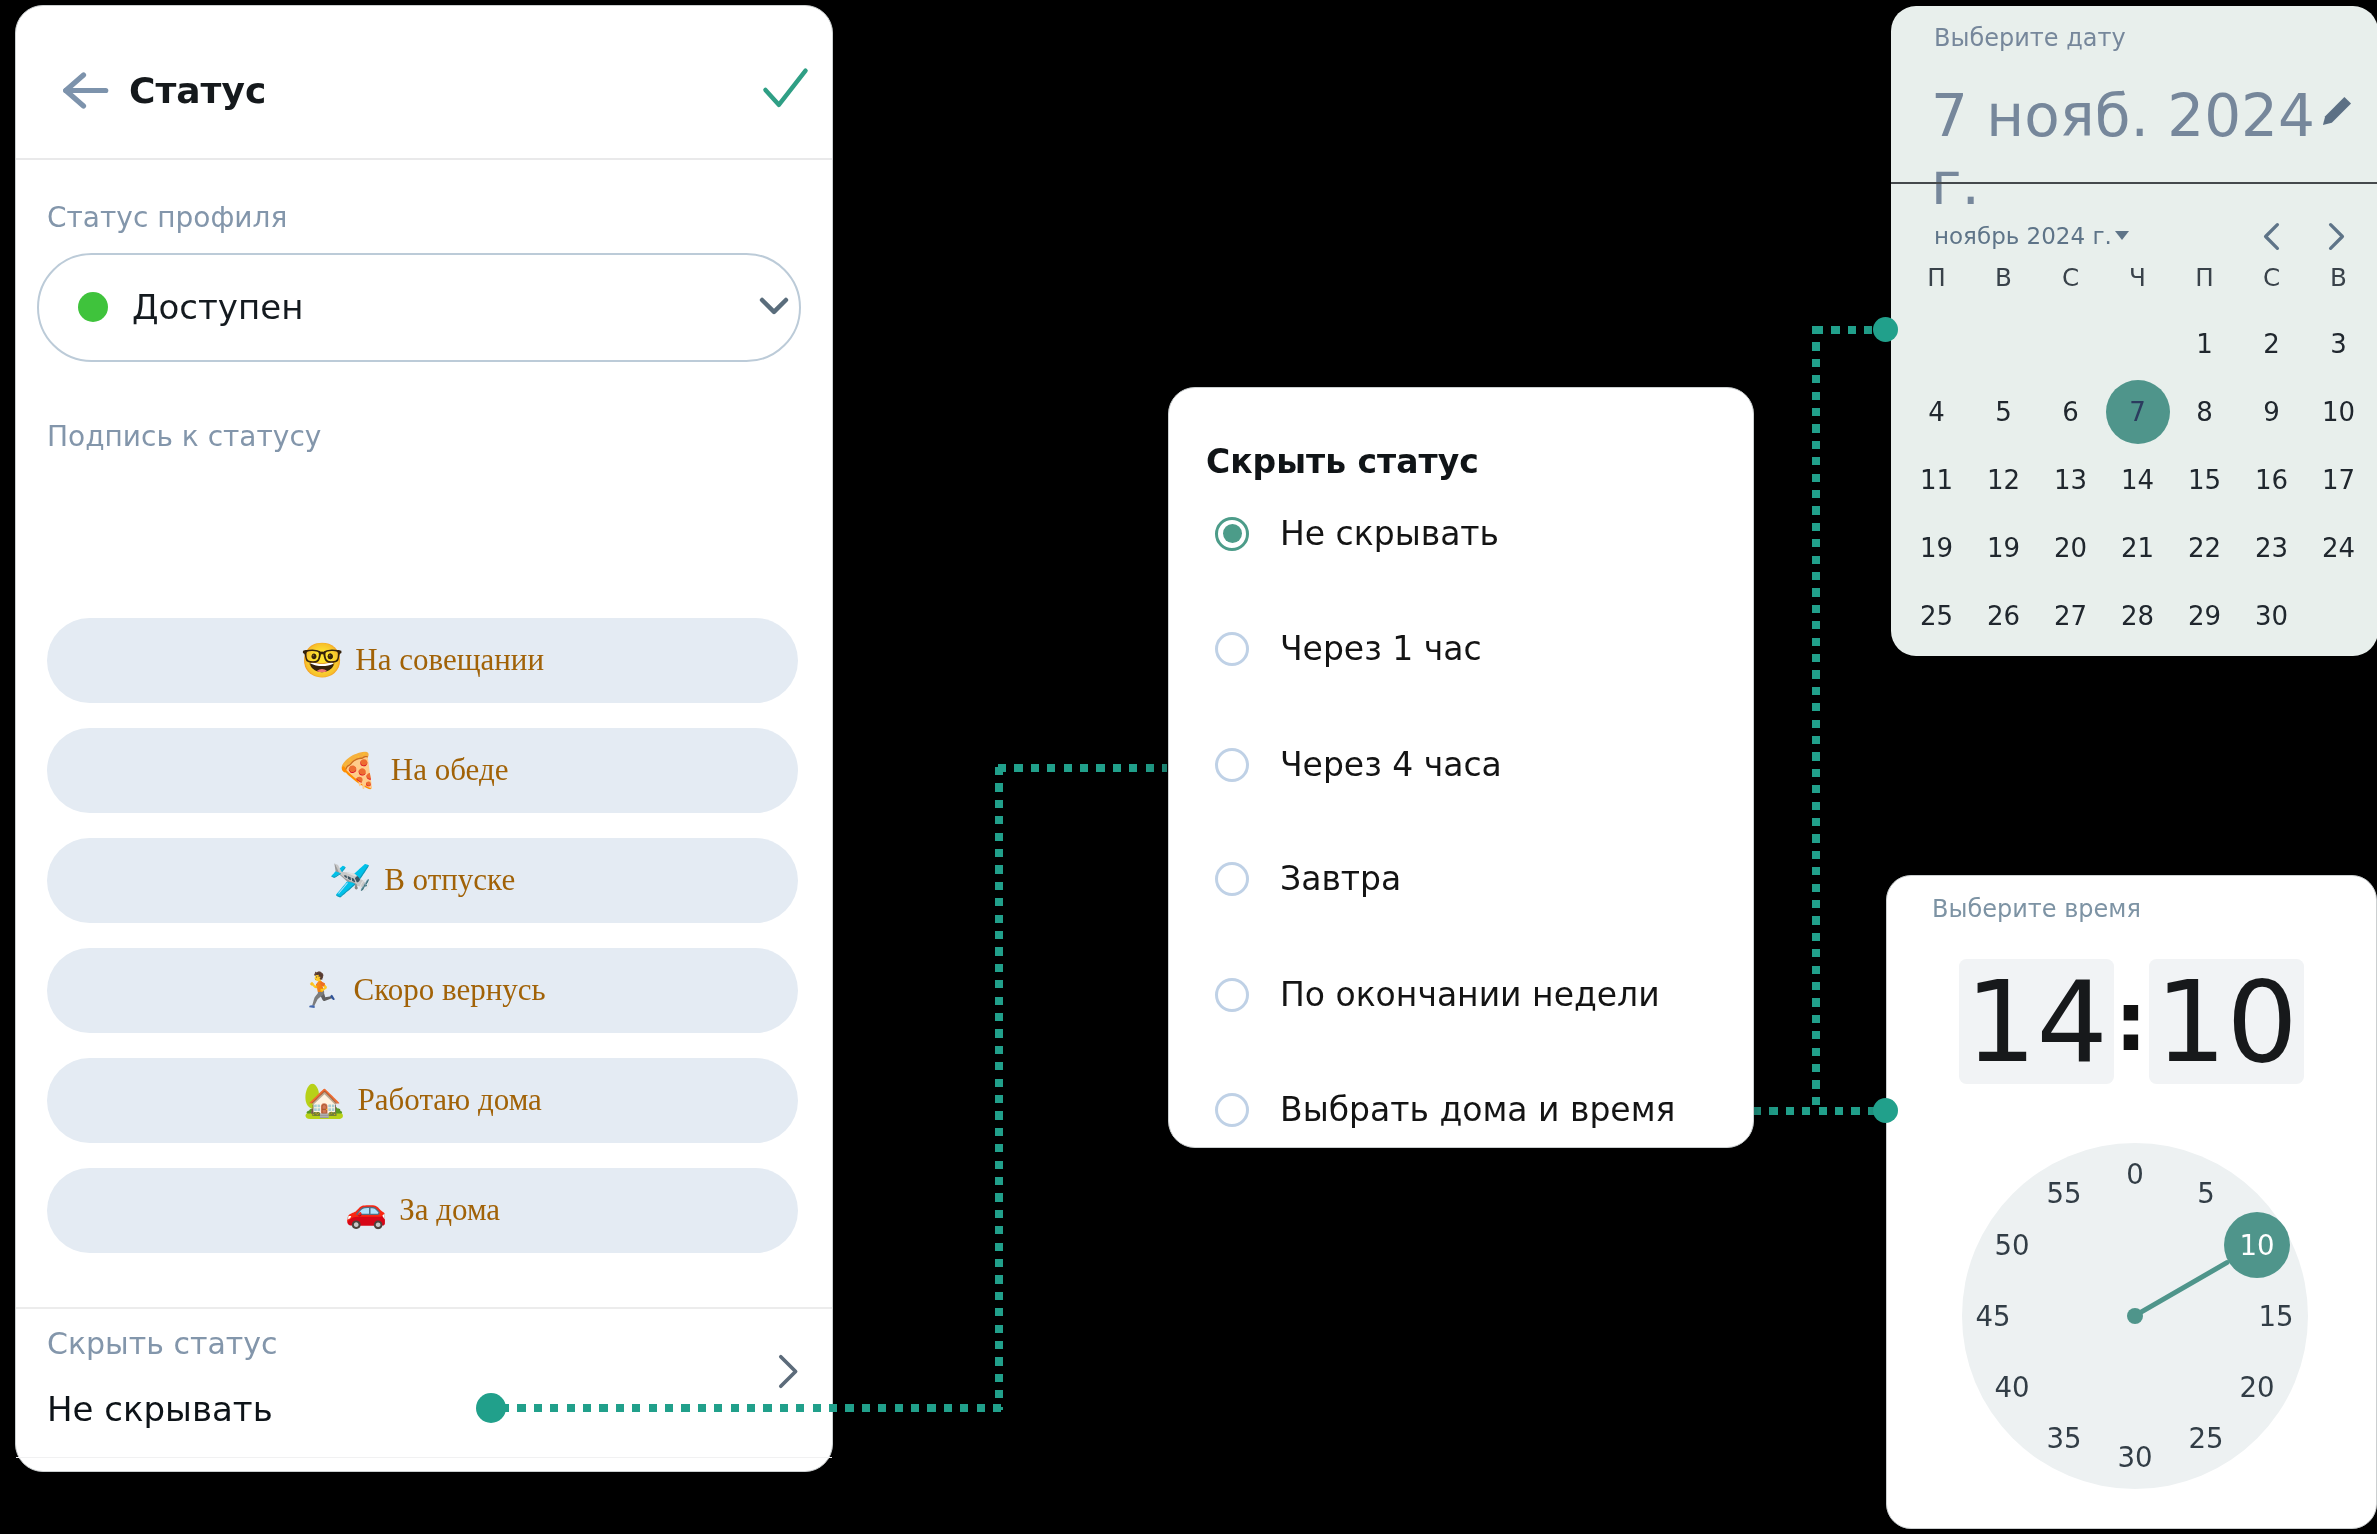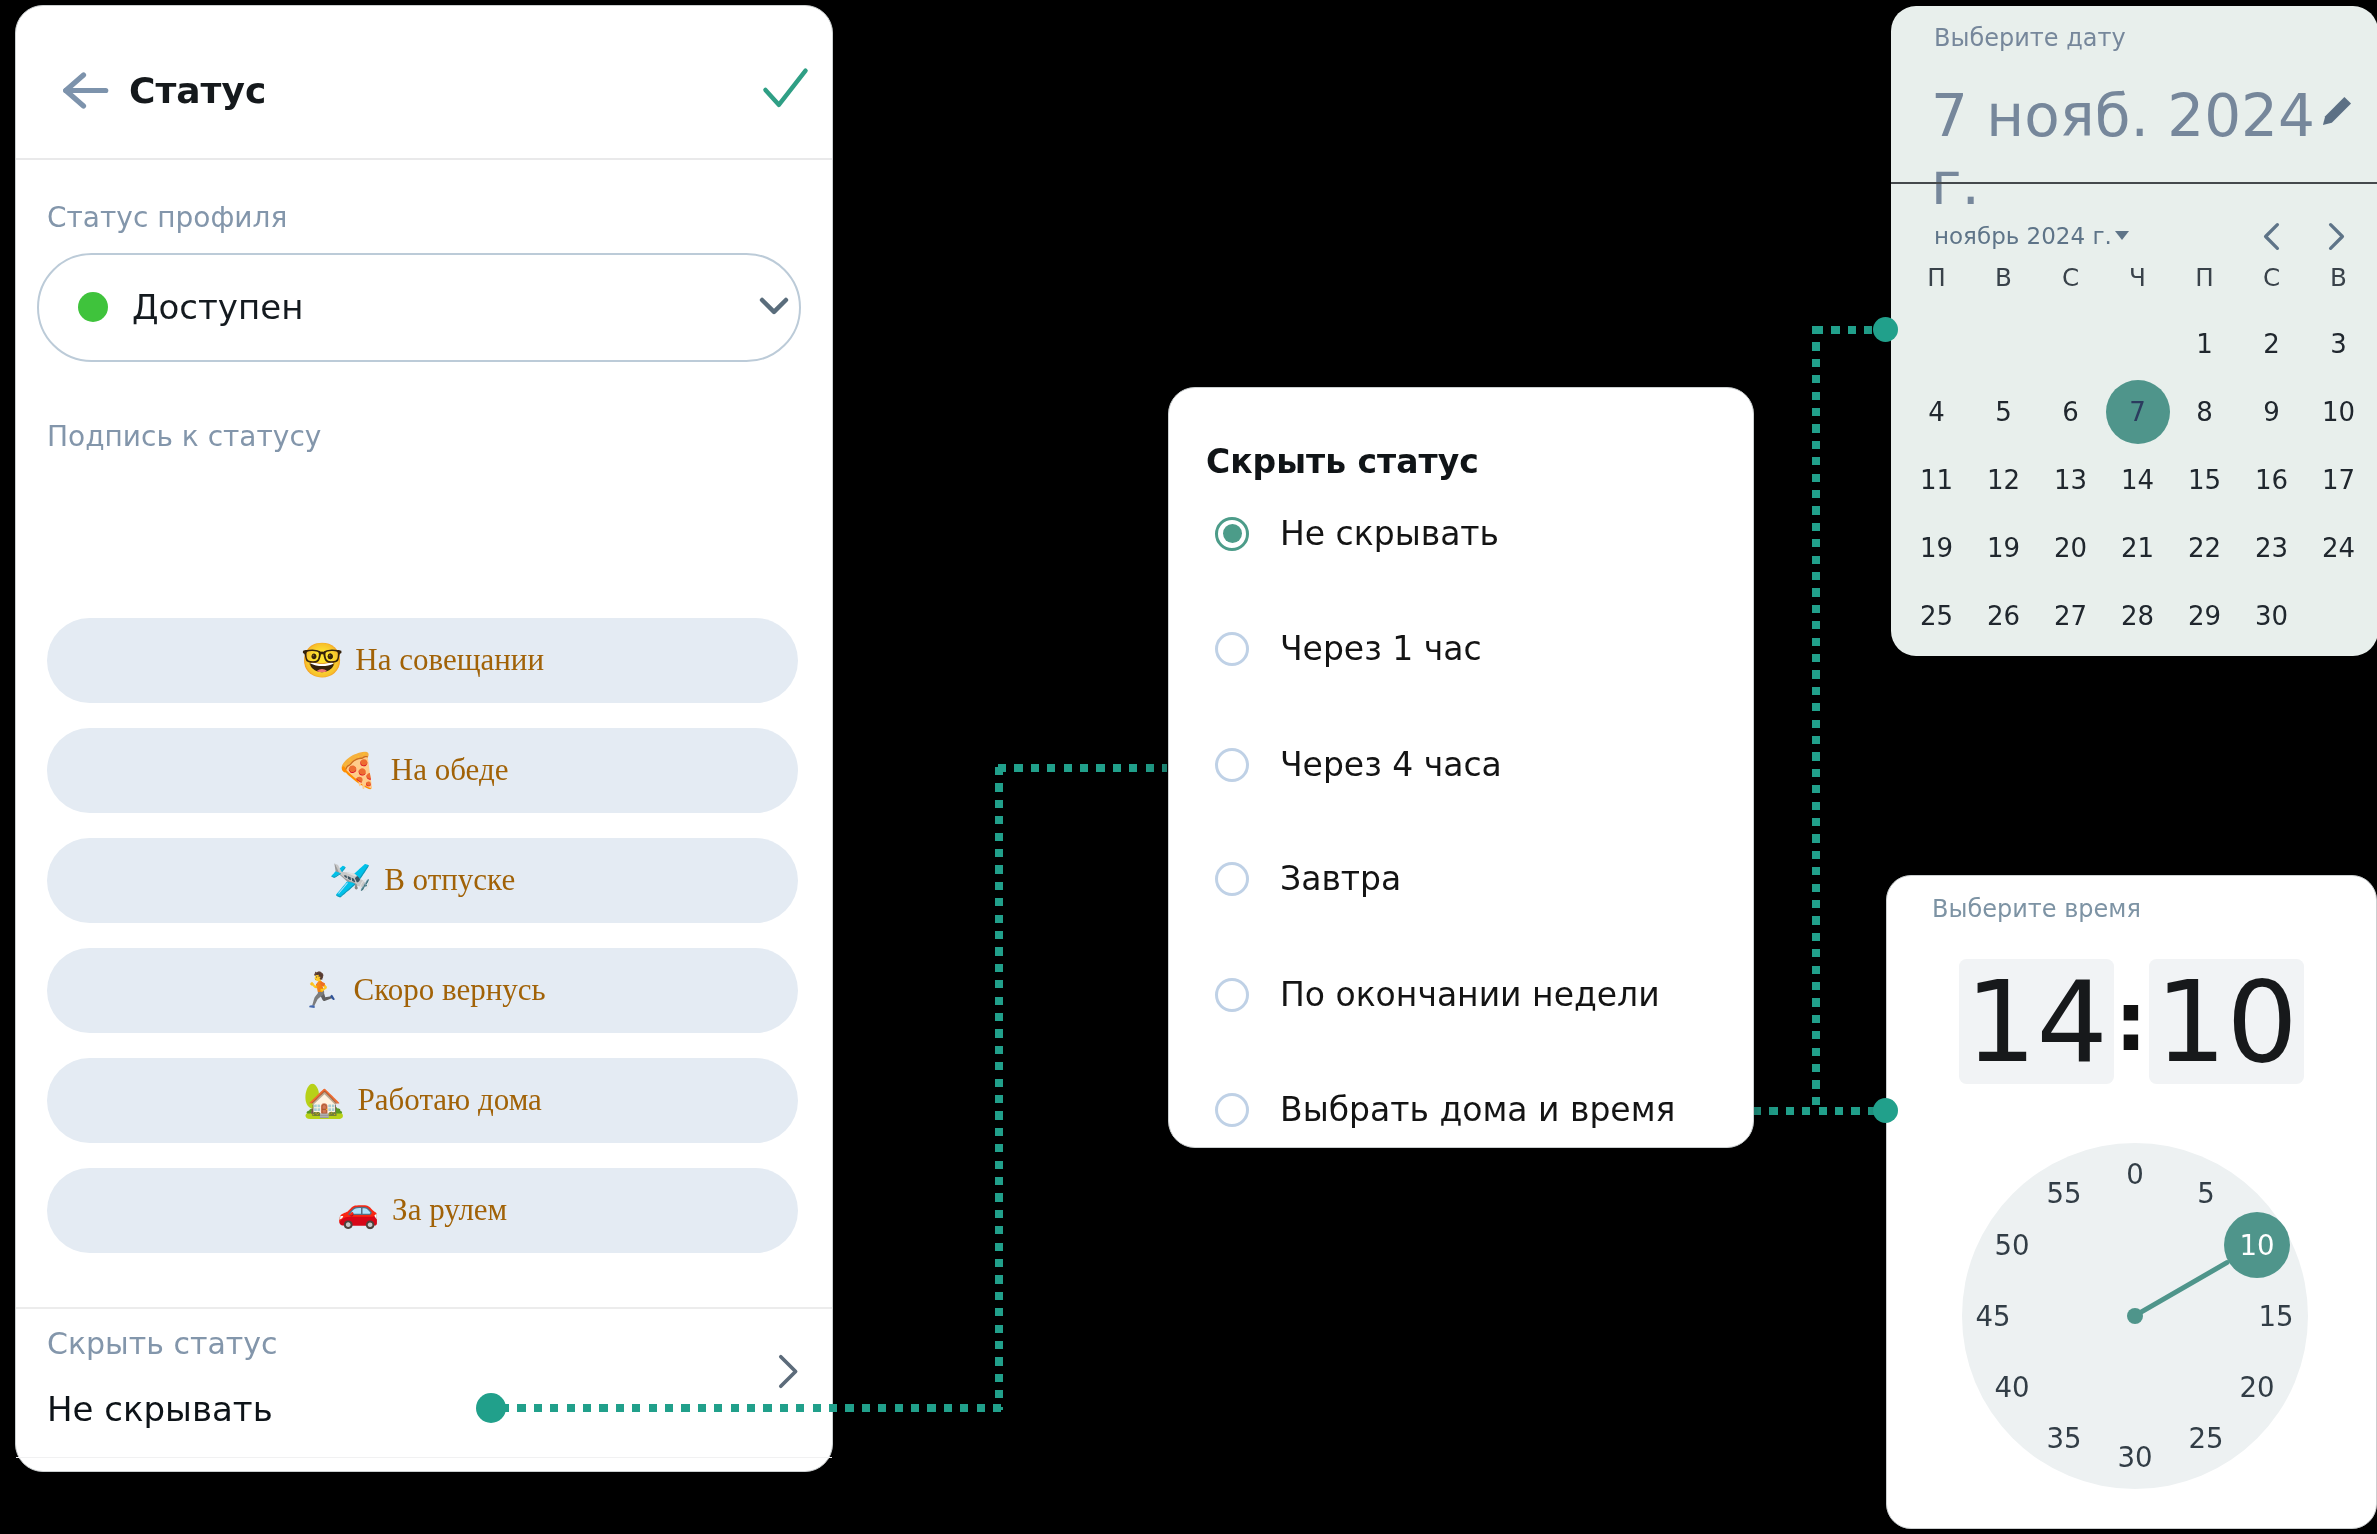--- a/index.html
+++ b/index.html
@@ -131,21 +131,21 @@
         <div class="pill">
           <span class="em">🏃</span>
           <span class="lb">Скоро вернусь</span>
         </div>
         <div class="pill">
           <span class="em">🏡</span>
           <span class="lb">Работаю дома</span>
         </div>
         <div class="pill">
           <span class="em">🚗</span>
-          <span class="lb">За рулем</span>
+          <span class="lb">За дома</span>
         </div>
       </div>
 
     <div class="sp-bot-divider"></div>
     <div class="hide-label">Скрыть статус</div>
     <span class="icon-btn" style="left:761px;top:1347px;">
       <svg width="22.4" height="37" viewBox="0 0 30 50">
         <path d="M5 5 L25 25 L5 45" fill="none" stroke="#5c6b7a" stroke-width="5" stroke-linecap="round" stroke-linejoin="round"></path>
       </svg>
     </span>

